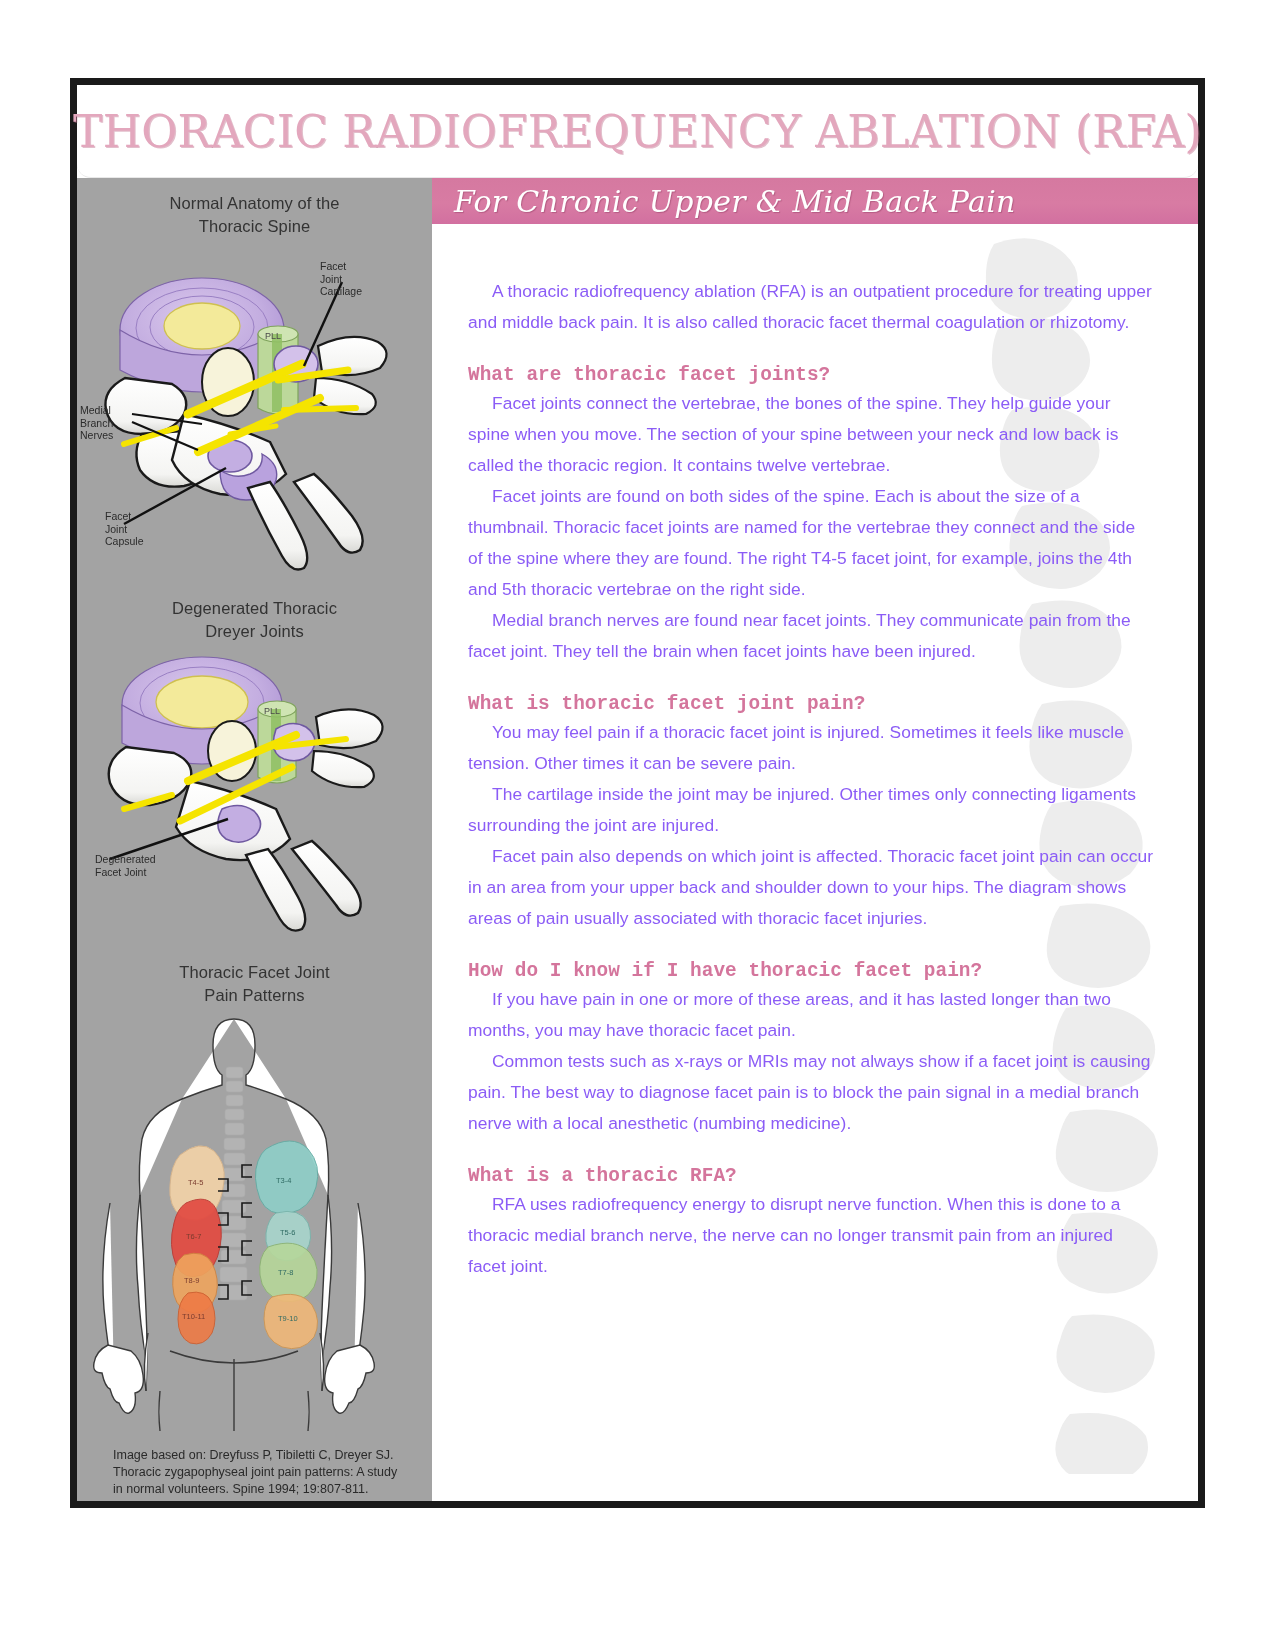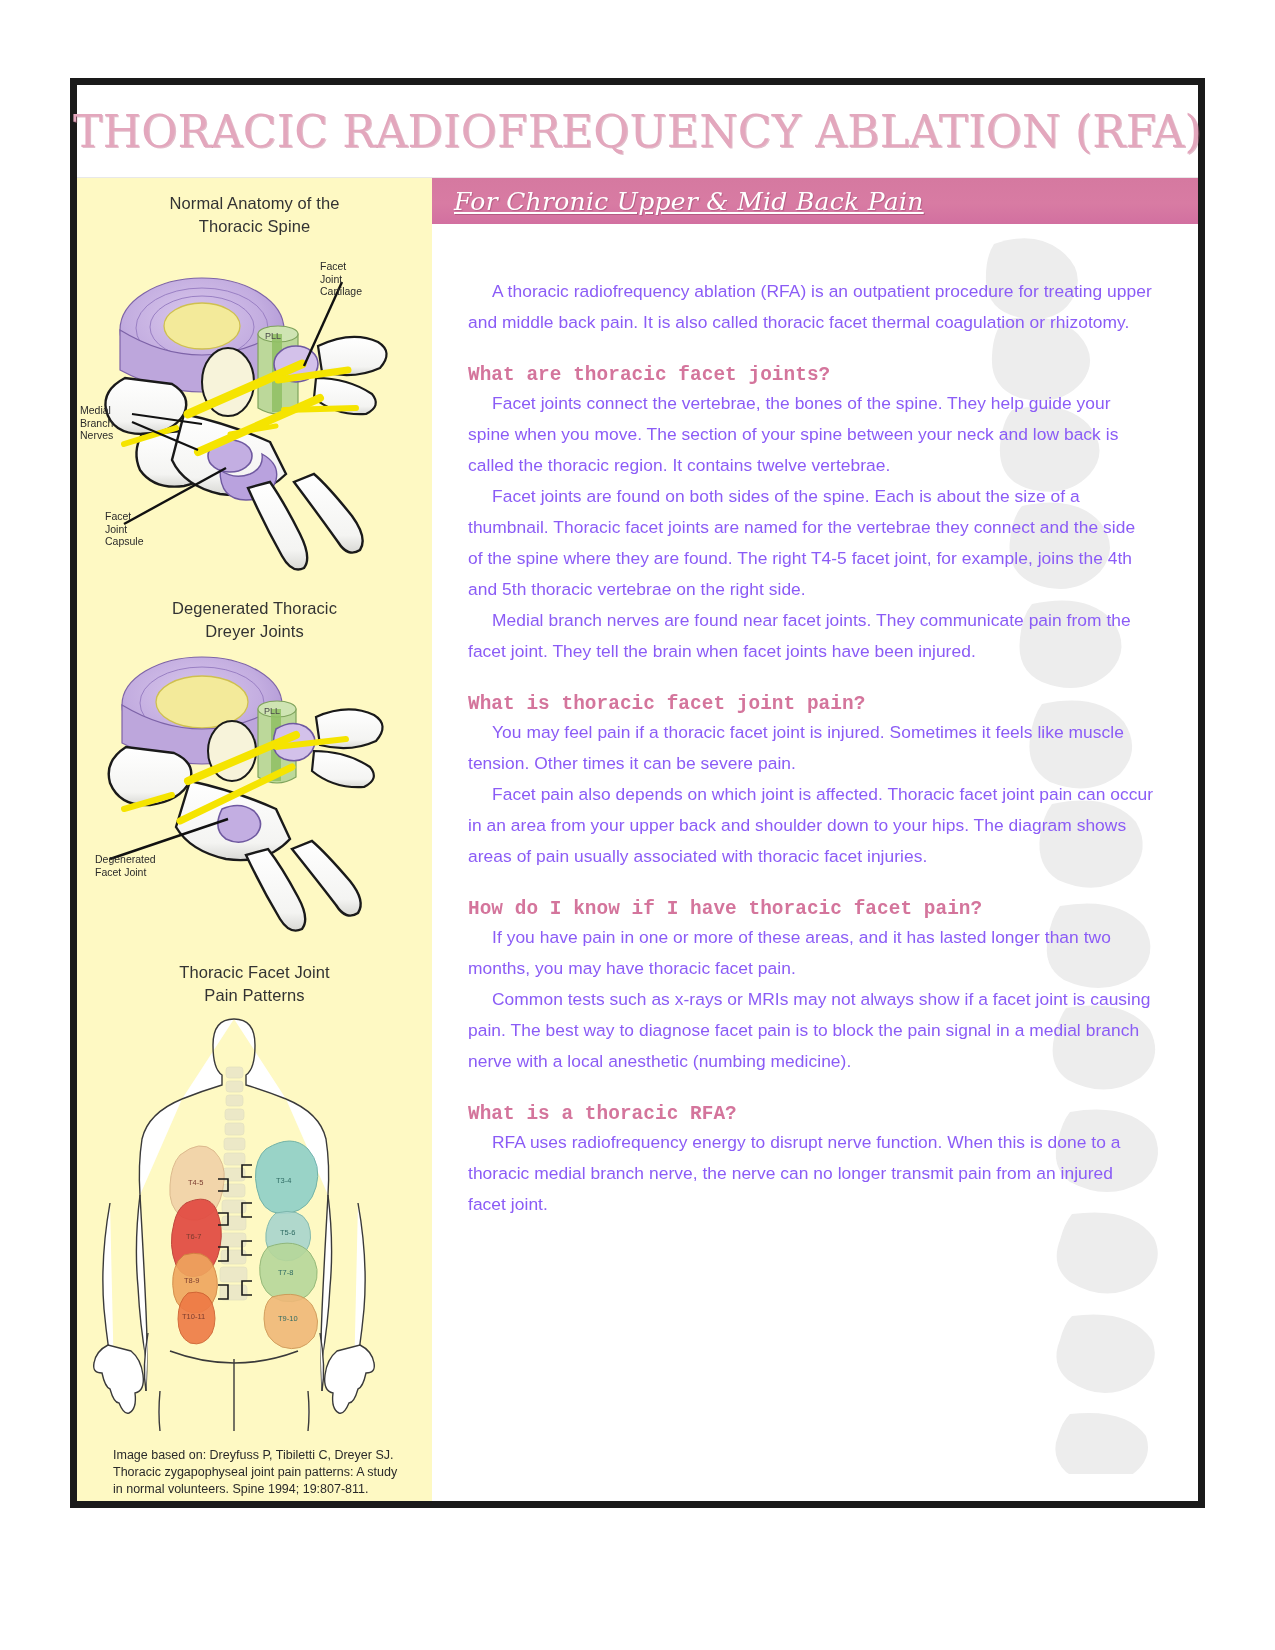--- a/index.html
+++ b/index.html
@@ -28,39 +28,40 @@
   }
 
   
   .title-band {
     height: 92px;
     display: flex;
     align-items: center;
     justify-content: center;
     background: #ffffff;
     border-bottom: 1px solid #e8e8e8;
+    border-radius: 14px;
   }
   .doc-title {
     font-family: "DejaVu Serif", "Liberation Serif", serif;
     font-size: 44px;
     letter-spacing: 0.2px;
     color: #e3a7bd;
     white-space: nowrap;
     text-shadow: 1.2px 1.2px 0 rgba(190,110,140,0.45);
   }
 
   
   .columns {
     display: flex;
     height: calc(100% - 93px);
   }
   .col-left {
     width: 355px;
     flex: 0 0 355px;
-    background: #fef9c3;
+    background: #a3a3a3;
     position: relative;
   }
   .col-right {
     flex: 1 1 auto;
     position: relative;
     background: #ffffff;
   }
 
   
   .subtitle-bar {
@@ -68,25 +69,24 @@
     background: #d87ba3;
     background: linear-gradient(180deg,#d579a0 0%, #d87ba3 55%, #d270a0 100%);
     display: flex;
     align-items: center;
     padding-left: 22px;
     box-sizing: border-box;
   }
   .subtitle-text {
     font-family: "DejaVu Serif", "Liberation Serif", serif;
     font-style: italic;
-    font-size: 25px;
+    font-size: 30px;
     color: #ffffff;
     letter-spacing: 0.3px;
     text-shadow: 1px 1px 1px rgba(120,40,75,0.35);
-    text-decoration: underline;
   }
 
   
   .article {
     position: relative;
     padding: 52px 44px 0 36px;
     z-index: 2;
   }
   .article p {
     margin: 0;
@@ -410,20 +410,21 @@
 
         <p class="lead">A thoracic radiofrequency ablation (RFA) is an outpatient procedure for treating upper and middle back pain. It is also called thoracic facet thermal coagulation or rhizotomy.</p>
 
         <h2>What are thoracic facet joints?</h2>
         <p>Facet joints connect the vertebrae, the bones of the spine. They help guide your spine when you move. The section of your spine between your neck and low back is called the thoracic region. It contains twelve vertebrae.</p>
         <p>Facet joints are found on both sides of the spine. Each is about the size of a thumbnail. Thoracic facet joints are named for the vertebrae they connect and the side of the spine where they are found. The right T4-5 facet joint, for example, joins the 4th and 5th thoracic vertebrae on the right side.</p>
         <p>Medial branch nerves are found near facet joints. They communicate pain from the facet joint. They tell the brain when facet joints have been injured.</p>
 
         <h2>What is thoracic facet joint pain?</h2>
         <p>You may feel pain if a thoracic facet joint is injured. Sometimes it feels like muscle tension. Other times it can be severe pain.</p>
+        <p>The cartilage inside the joint may be injured. Other times only connecting ligaments surrounding the joint are injured.</p>
         <p>Facet pain also depends on which joint is affected. Thoracic facet joint pain can occur in an area from your upper back and shoulder down to your hips. The diagram shows areas of pain usually associated with thoracic facet injuries.</p>
 
         <h2>How do I know if I have thoracic facet pain?</h2>
         <p>If you have pain in one or more of these areas, and it has lasted longer than two months, you may have thoracic facet pain.</p>
         <p>Common tests such as x-rays or MRIs may not always show if a facet joint is causing pain. The best way to diagnose facet pain is to block the pain signal in a medial branch nerve with a local anesthetic (numbing medicine).</p>
 
         <h2>What is a thoracic RFA?</h2>
         <p>RFA uses radiofrequency energy to disrupt nerve function. When this is done to a thoracic medial branch nerve, the nerve can no longer transmit pain from an injured facet joint.</p>
 
       </div>

